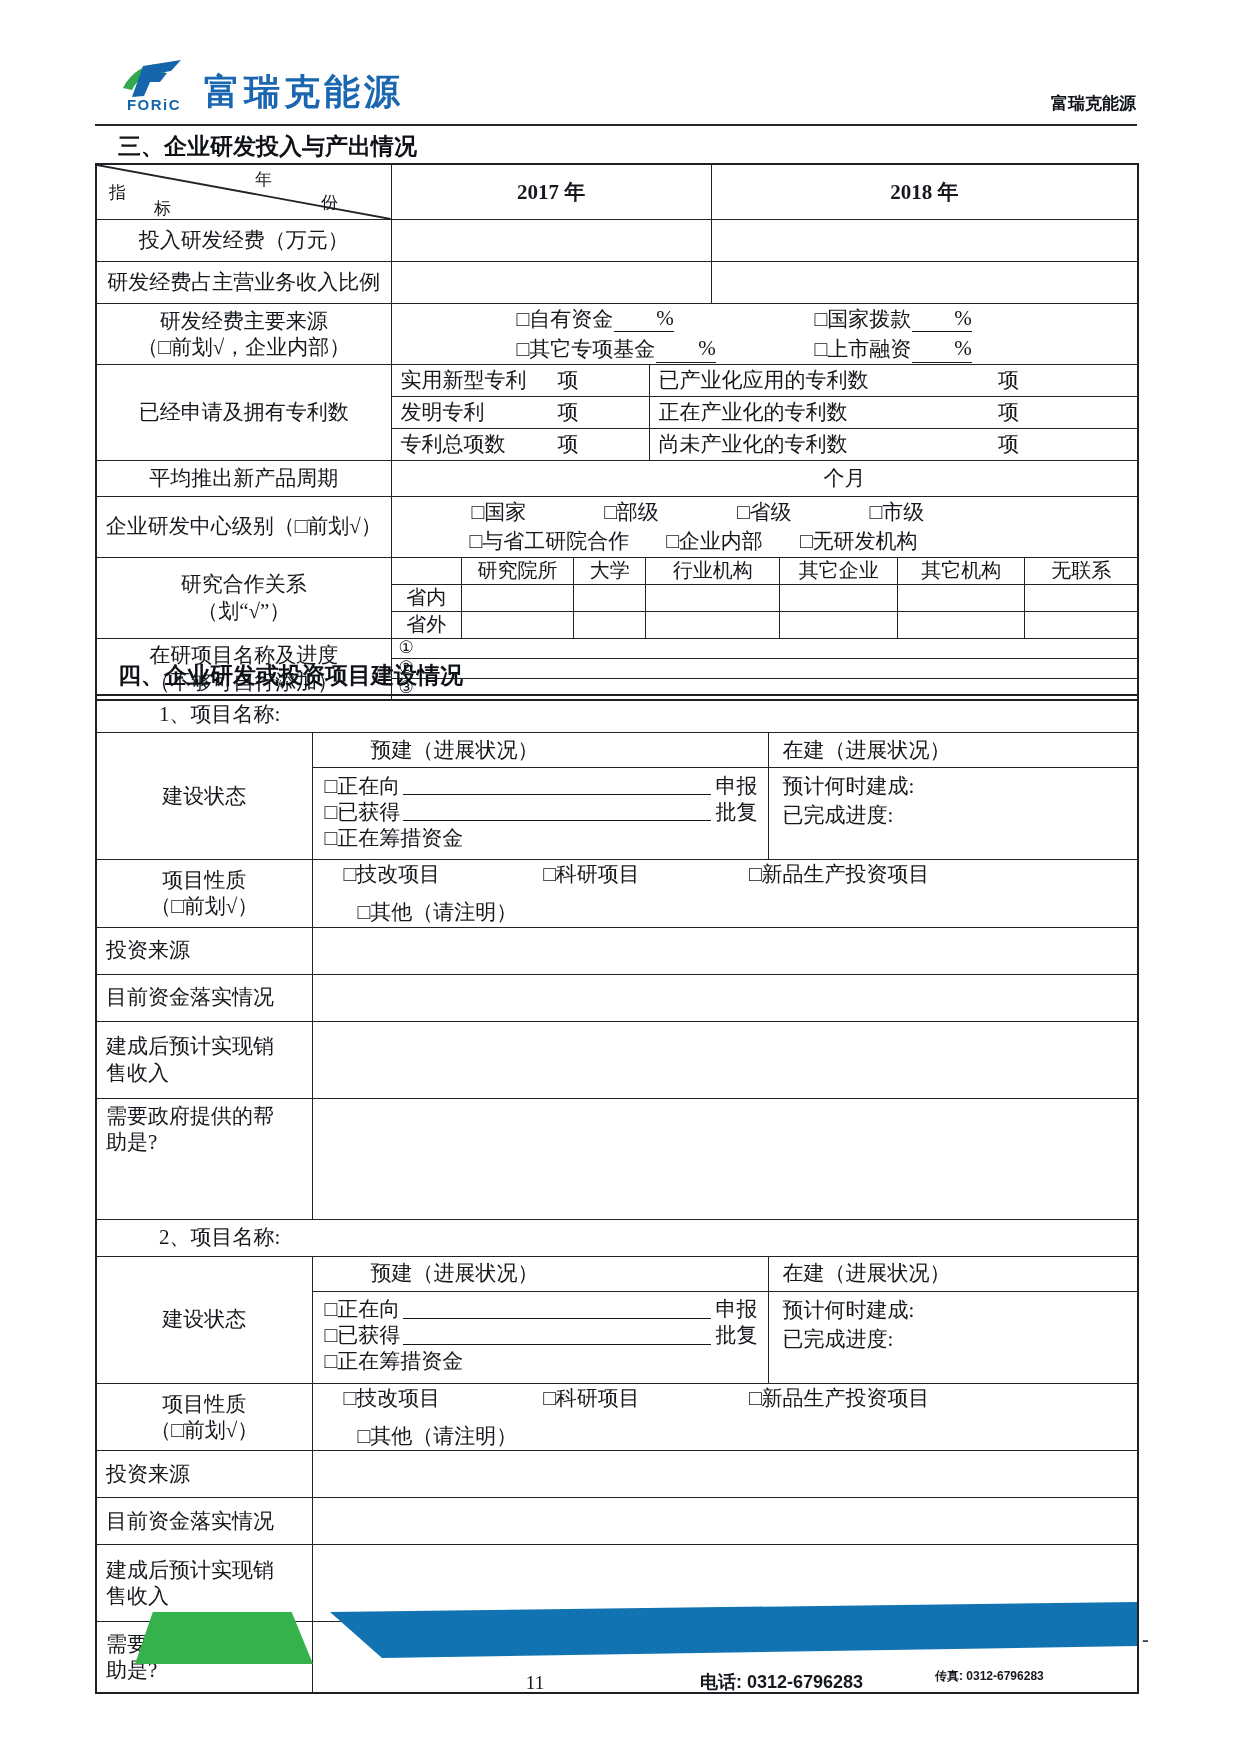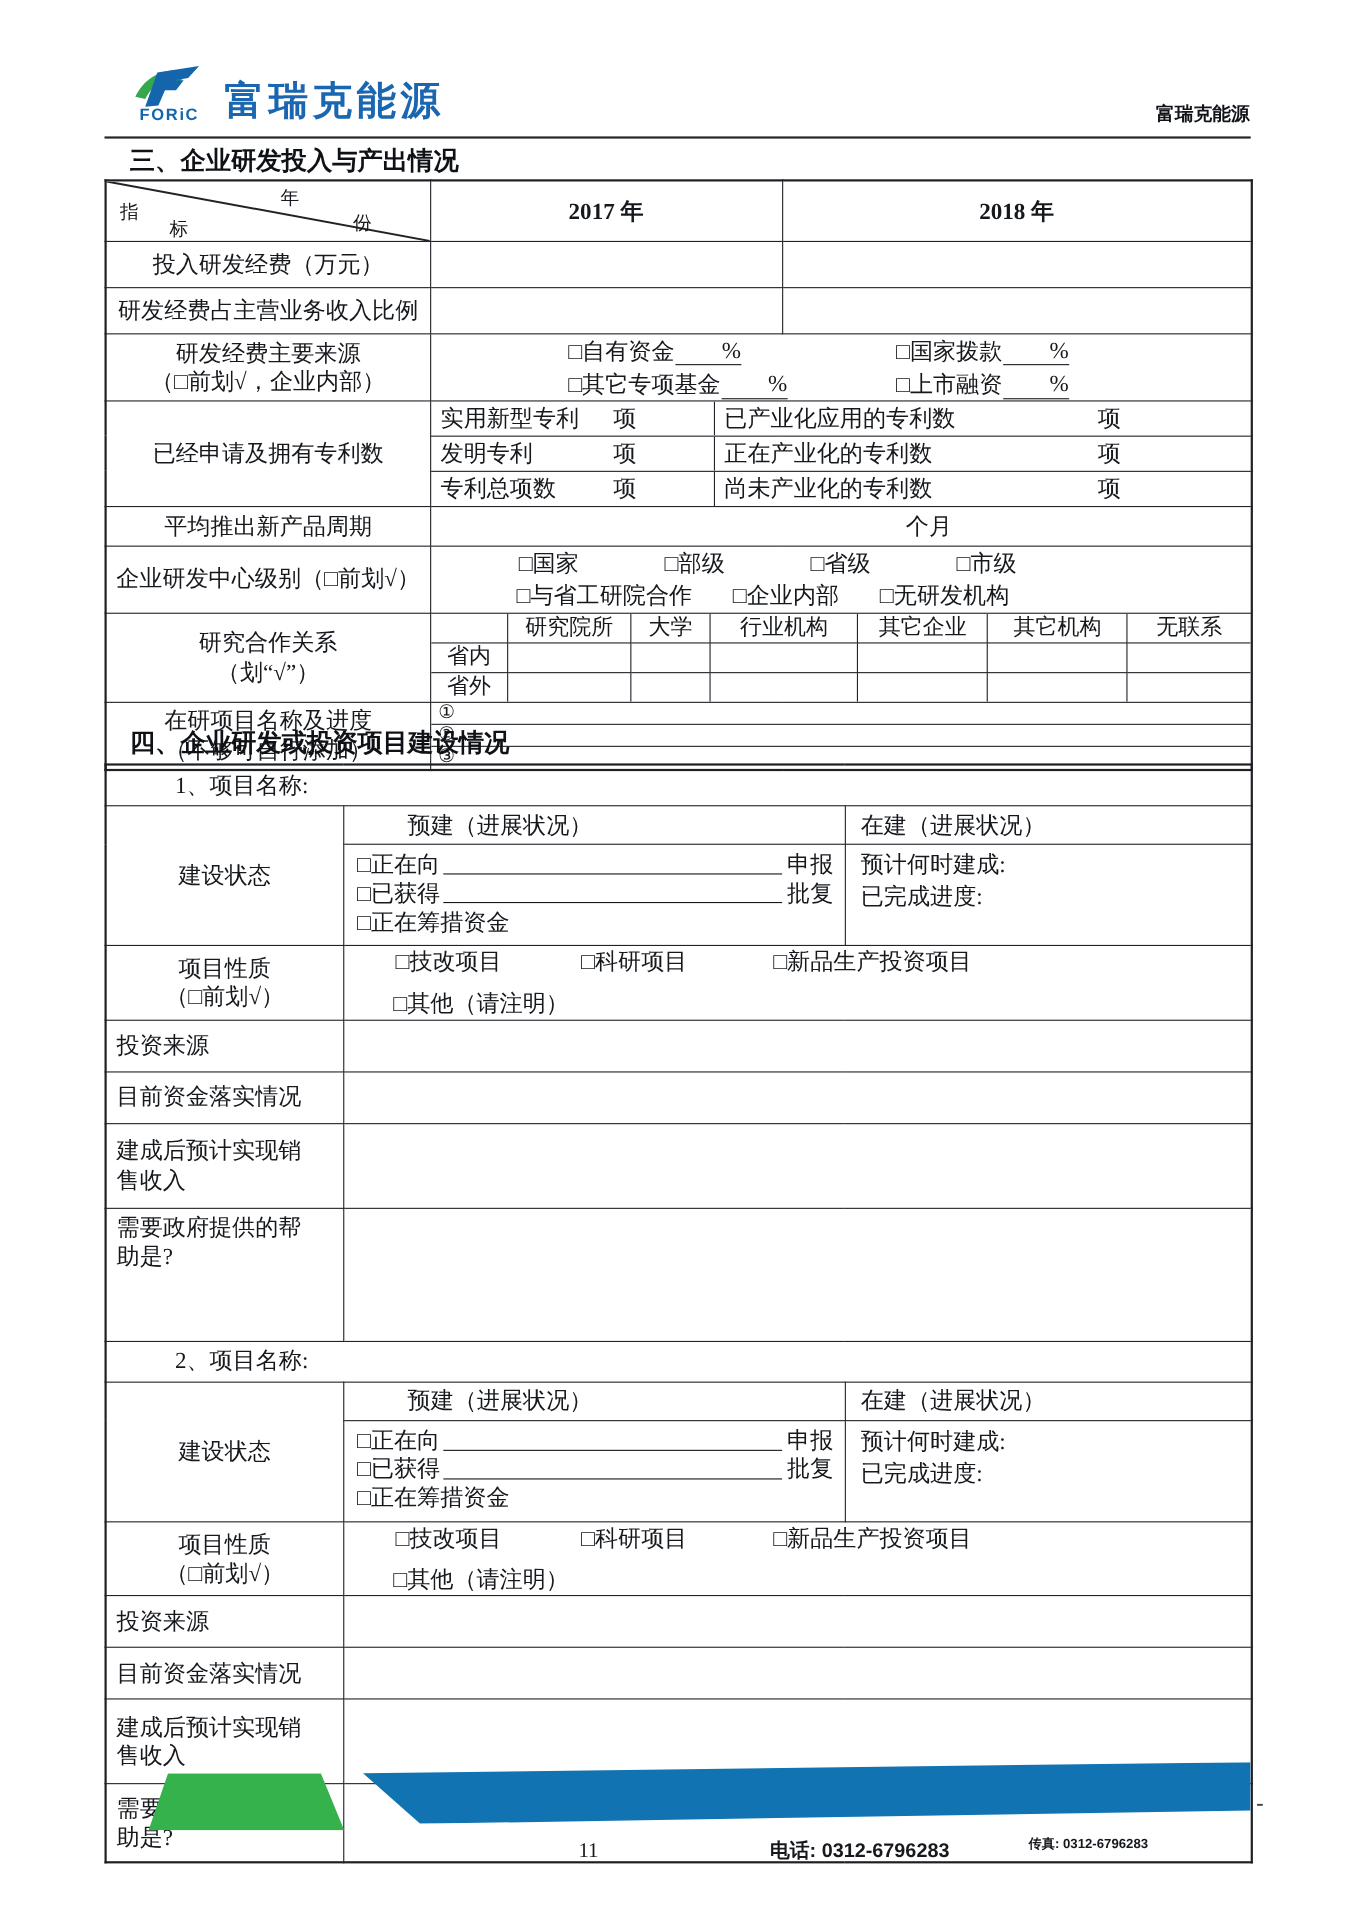--- a/index.html
+++ b/index.html
@@ -58,21 +58,21 @@
   .pre-h{padding-left:58px;height:32px;vertical-align:middle;}
   .in-h{padding-left:14px;vertical-align:middle;}
   .pre-c{padding:5px 10px 4px 12px;vertical-align:top;height:82px;}
   .fl{display:flex;align-items:flex-end;height:26px;white-space:nowrap;}
   .fl-blank{flex:1;border-bottom:1.9px solid #14171b;margin:0 3px 4px 3px;}
   .fl .sfx{margin-left:2px;}
   .in-c{vertical-align:top;padding:5px 0 0 14px;}
   .in-c div{height:29px;}
   .nat-lab{text-align:center;vertical-align:middle;height:58px;}
   .nat-c{vertical-align:middle;}
-  .nat-row{display:flex;padding-left:46px;white-space:nowrap;}
+  .nat-row{display:flex;padding-left:30px;white-space:nowrap;gap:31px;}
   .nat-row .n2{margin-left:72px;} .nat-row .n3{margin-left:78px;}
   .nat-row2{padding-left:44px;margin-top:12px;}
   .ll{padding:4px 20px 4px 9px;vertical-align:middle;}
   .r38 td{height:38px;} .r68 td{height:68px;} .r112 td{height:112px;} .r62 td{height:62px;}
   .note-line{position:absolute;left:118px;font-size:21px;}
   
   .f-green{position:absolute;left:135px;top:1612px;width:178px;height:52px;background:#35b24b;
            clip-path:polygon(10% 0,88% 0,100% 100%,0 100%);}
   .f-blue{position:absolute;left:330px;top:1600px;width:807px;height:58px;background:#1273b2;
           clip-path:polygon(0px 12px,807px 2px,807px 46px,52px 58px);}

